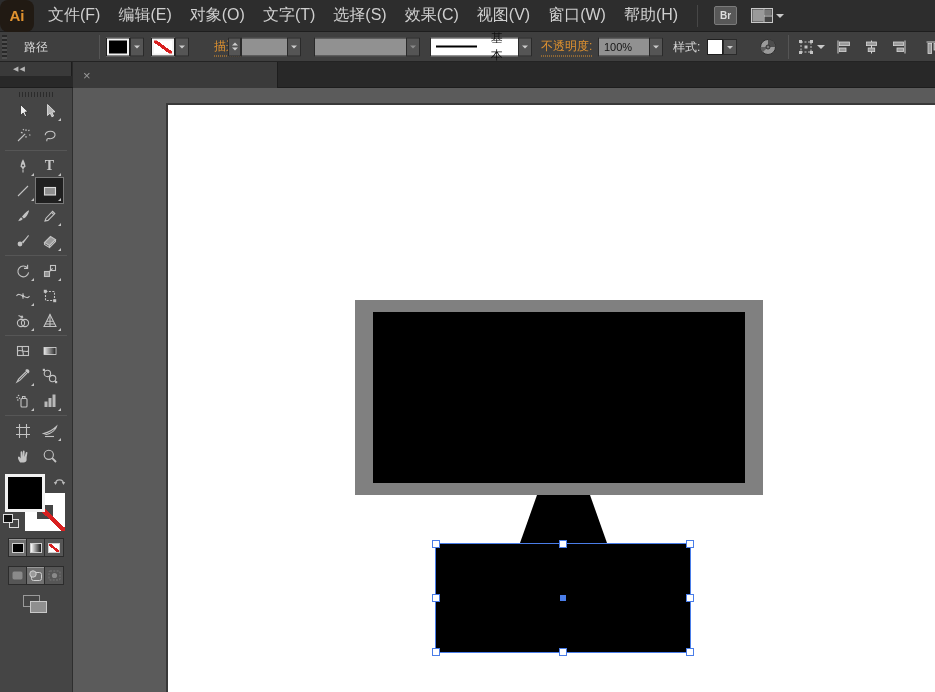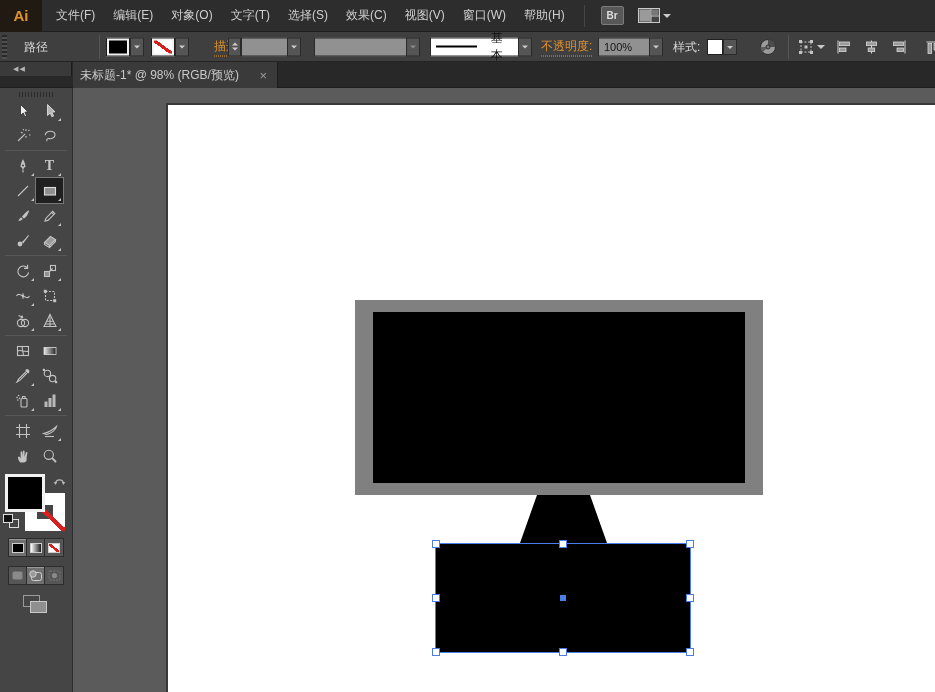--- a/index.html
+++ b/index.html
@@ -3,23 +3,23 @@
 <meta charset="utf-8">
 <style>
   * { margin:0; padding:0; box-sizing:border-box; }
   html,body { width:935px; height:692px; overflow:hidden; background:#2d2d2d;
     font-family:"Liberation Sans","DejaVu Sans",sans-serif; }
   #app { position:relative; width:935px; height:692px; overflow:hidden; }
 
   
   .menubar { position:absolute; left:0; top:0; width:935px; height:32px;
     background:#2d2d2d; border-bottom:1px solid #1e1e1e; display:flex; align-items:center; }
-  .ai-logo { width:42px; height:32px; background:#211a13; color:var(--accent-orange,#f79a28);
-    font-weight:bold; font-size:15px; display:flex; align-items:center; justify-content:center; }
-  .menu-item { color:#cfcfcf; font-size:12px; padding:0 9px; height:32px;
+  .ai-logo { width:34px; height:32px; background:#211a13; color:var(--accent-orange,#f79a28);
+    font-weight:bold; font-size:15px; display:flex; align-items:center; justify-content:center;border-radius:8px; }
+  .menu-item { color:#cfcfcf; font-size:16px; padding:0 9px; height:32px;
     display:flex; align-items:center; cursor:default; }
   .menu-vsep { width:1px; height:22px; background:#1c1c1c; border-right:1px solid #474747; margin:0 10px; }
   .br-button { width:23px; height:19px; background:#585858; border:1px solid #7b7b7b;
     border-radius:2px; color:#ddd; font-size:10px; font-weight:bold;
     display:flex; align-items:center; justify-content:center; margin-left:6px; }
   .workspace-button { display:flex; align-items:center; margin-left:14px; gap:3px; }
   .dd-caret { width:0; height:0; border:4px solid transparent; border-top-color:#c9c9c9; margin-top:4px; }
 
   
   .controlbar { position:absolute; left:0; top:32px; width:935px; height:30px;
@@ -262,21 +262,20 @@
       <rect x="2" y="3.5" width="3.6" height="10" fill="#9a9a9a" stroke="#d6d6d6" stroke-width="0.8"></rect>
       <rect x="8" y="3.5" width="3.6" height="6.5" fill="#9a9a9a" stroke="#d6d6d6" stroke-width="0.8"></rect>
     </svg>
   </div>
 
   <div class="tabbar">
     <div class="collapse-strip">
       <span>◀◀</span>
     </div>
     <div class="doc-tab">
-      <span class="title">未标题-1* @ 98% (RGB/预览)</span>
       <span class="close">×</span>
     </div>
   </div>
 
   <div class="toolbar">
     <div class="t-grip"></div>
 
     <div class="trow">
       <div class="tool">
         <svg class="ticon" width="16" height="16" viewBox="0 0 16 16">

